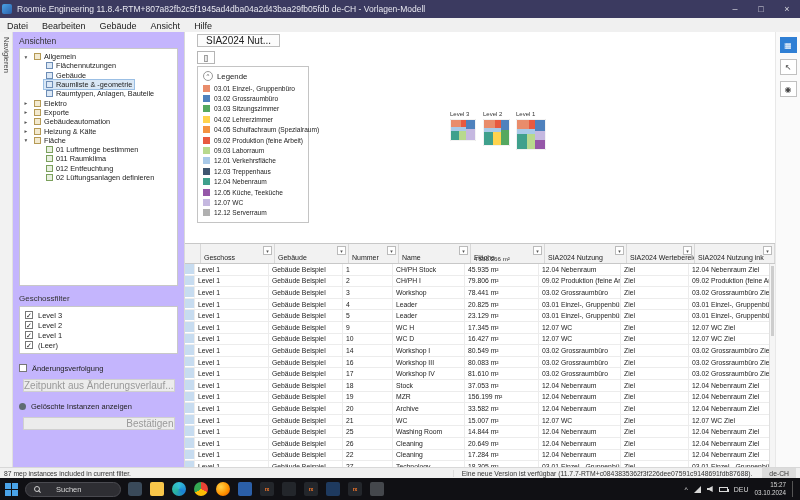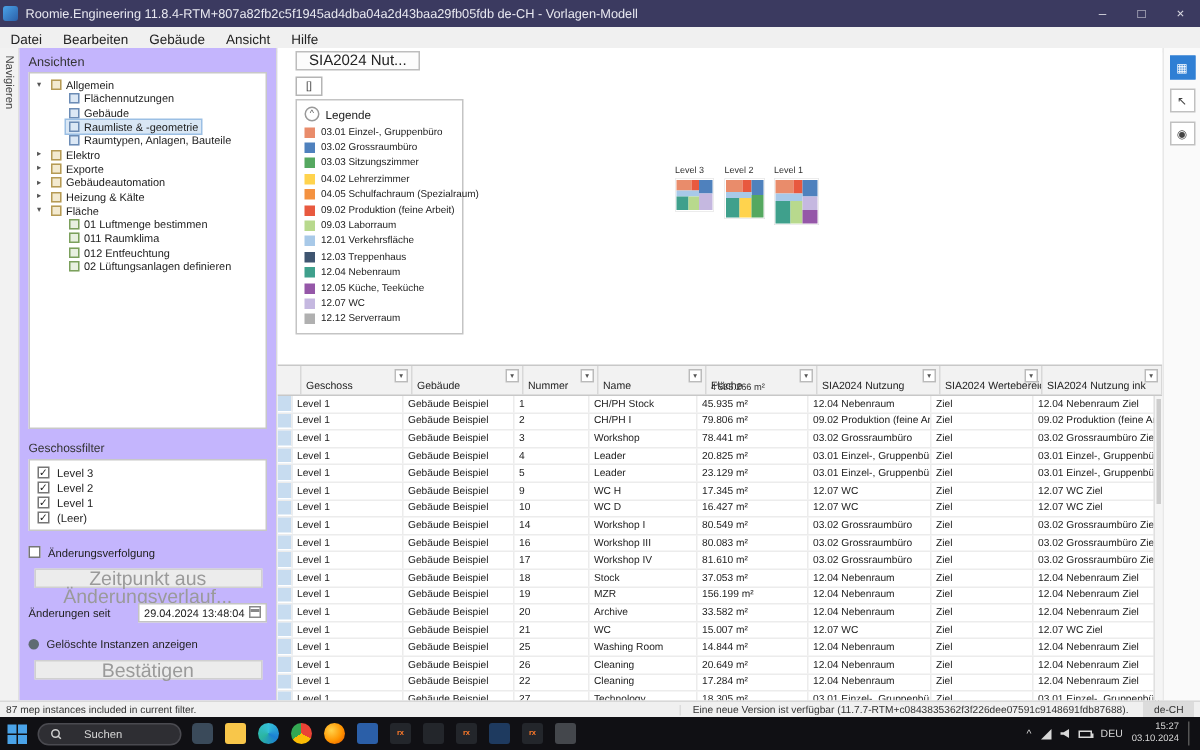--- a/index.html
+++ b/index.html
@@ -27,21 +27,21 @@
   .tree-item{display:flex;align-items:center;height:9.3px;gap:2px;white-space:nowrap;font-size:7.3px}
   .expander{width:8px;text-align:center;font-size:5.5px;color:#555;flex:none}
   .node-box{display:flex;align-items:center;gap:3px;padding:0 2px;height:100%}
   .tree-ico{width:7px;height:7px;border:1px solid #8aa;flex:none}
   .tree-item.selected .node-box{background:#d9e7f5;box-shadow:0 0 0 1px #9bbfe4}
   .section-label{margin-top:8px;height:10px;font-size:8px;color:#333}
   .filterbox{background:#fff;border:1px solid #c8c8c8;height:48px;margin-top:2px;padding:3px 5px}
   .check-row{display:flex;align-items:center;gap:5px;height:10px}
   .cb{width:8px;height:8px;border:1px solid #767676;background:#fff;font-size:7px;line-height:7px;text-align:center;color:#222;flex:none}
   .track-row{display:flex;align-items:center;gap:5px;margin-top:9px;height:10px}
-  .btn-gray{display:block;margin:6px auto 0;width:152px;height:13px;background:#ececec;border:1px solid #d0d0d0;color:#9a9a9a;font-size:13px;text-align:center;line-height:12px}
+  .btn-gray{display:block;margin:6px auto 0;width:152px;height:13px;background:#ececec;border:1px solid #d0d0d0;color:#9a9a9a;font-size:10px;text-align:right;line-height:12px}
   .since-row{display:flex;align-items:center;margin-top:9px;height:14px}
   .since-field{margin-left:auto;display:flex;align-items:center;gap:3px;border:1px solid #c4c4c4;background:#fff;padding:1px 3px;font-size:7.3px}
   .cal{width:8px;height:8px;border:1px solid #888;position:relative;flex:none}
   .cal::before{content:"";position:absolute;top:1px;left:0;right:0;height:2px;background:#888}
   .deleted-row{display:flex;align-items:center;gap:5px;margin-top:9px;height:10px}
   .dot{width:7px;height:7px;border-radius:50%;background:#5f6b72;flex:none}
 
   
   .main{position:absolute;left:185px;top:32px;right:25px;bottom:33px;background:#fff;overflow:hidden}
   .view-tab{position:absolute;left:12px;top:2px;height:13px;border:1px solid #bdbdbd;background:#fcfcfc;font-size:10px;display:flex;align-items:center;padding:0 8px}
@@ -251,27 +251,20 @@
     </div>
     </div>
 
   <div class="track-row">
     <span class="cb"></span>
     <span>Änderungsverfolgung</span>
   </div>
 
   <div class="btn-gray">Zeitpunkt aus Änderungsverlauf...</div>
 
-  <div class="since-row">
-    <span>Änderungen seit</span>
-    <span class="since-field">
-      <span>29.04.2024 13:48:04</span>
-      <span class="cal"></span>
-    </span>
-  </div>
 
   <div class="deleted-row">
     <span class="dot"></span>
     <span>Gelöschte Instanzen anzeigen</span>
   </div>
 
   <div class="btn-gray">Bestätigen</div>
 </div>
 
 <div class="main">

